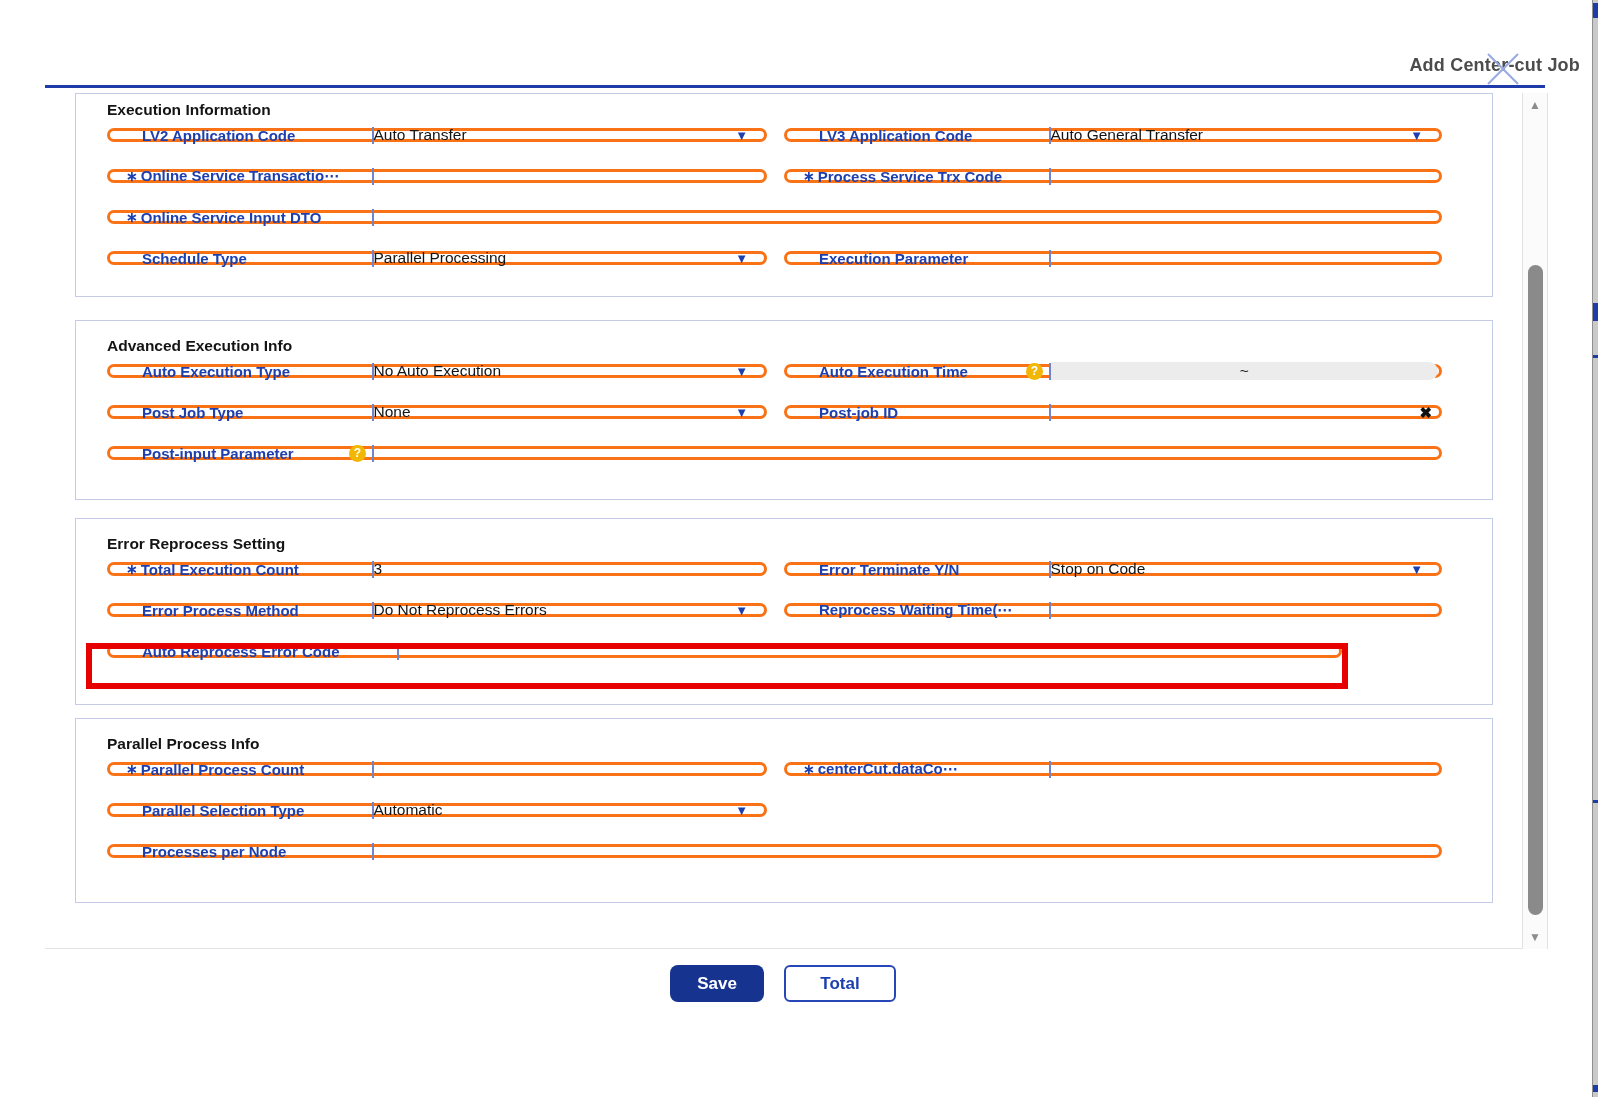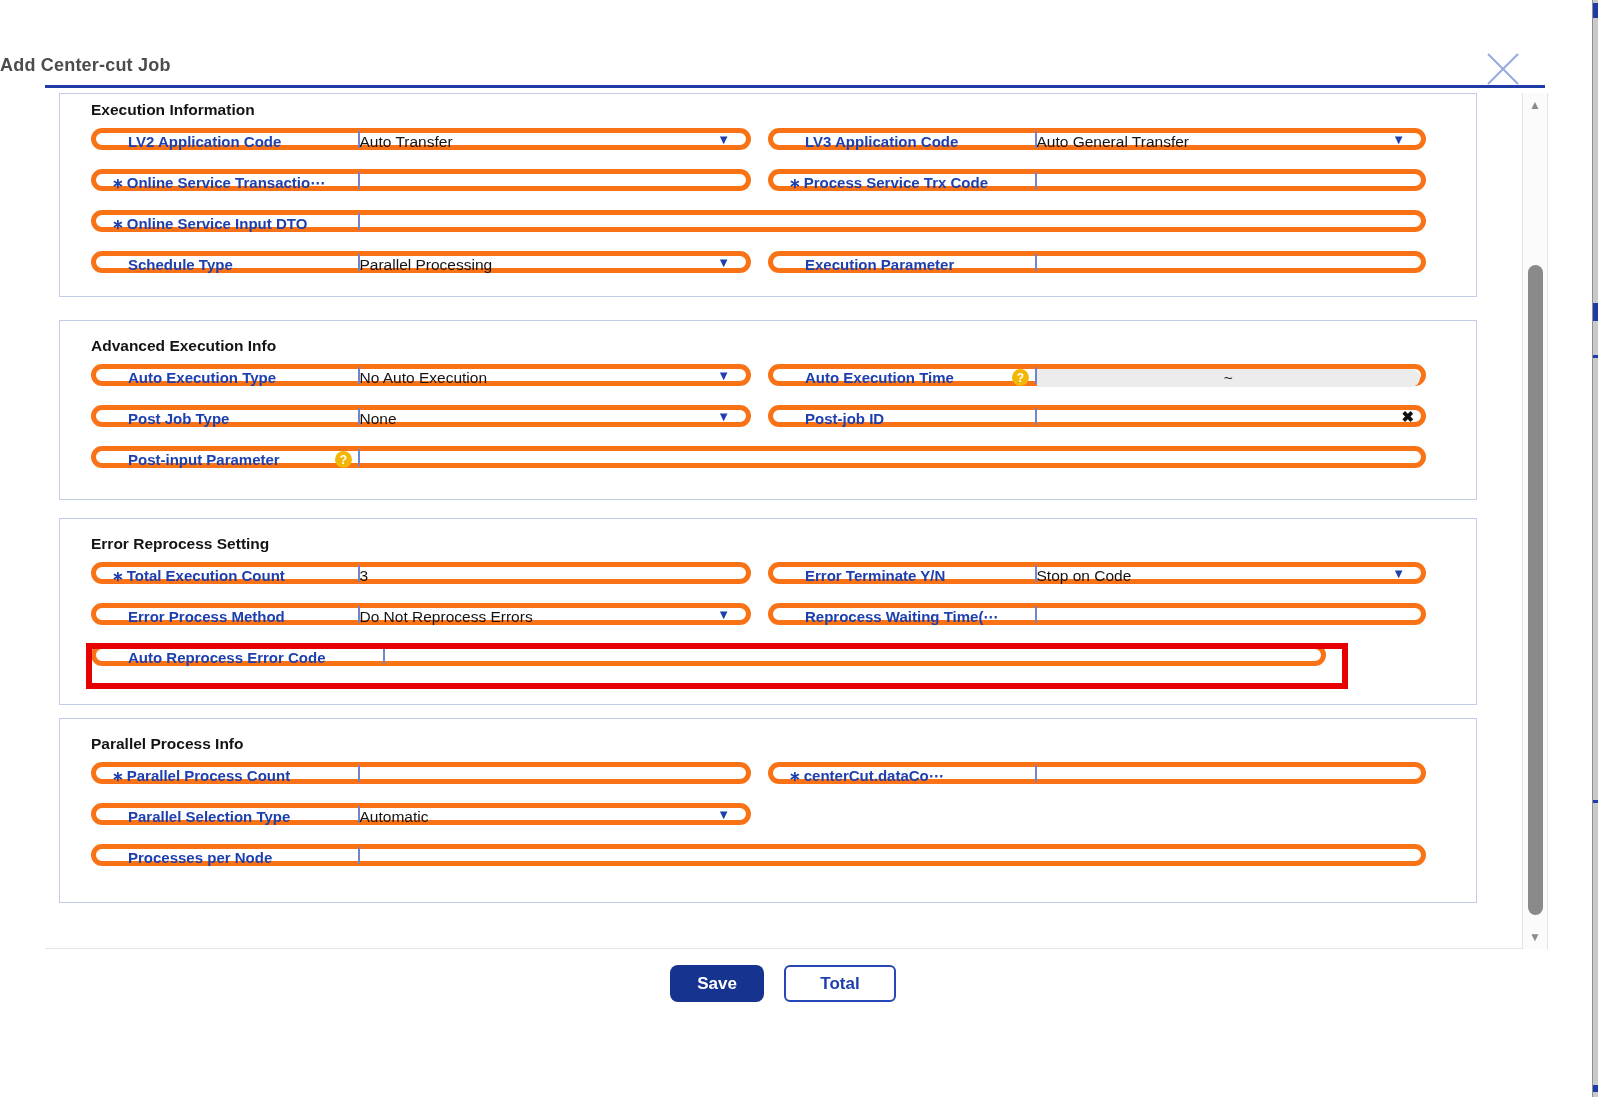--- a/index.html
+++ b/index.html
@@ -3,48 +3,48 @@
 <meta charset="utf-8">
 <style>
   * { box-sizing: border-box; }
   html,body { margin:0; padding:0; }
   body {
     width:1598px; height:1097px; background:#ffffff; position:relative;
     font-family:"Liberation Sans", sans-serif; overflow:hidden;
   }
   
   .dialog-title {
-    position:absolute; top:55px; left:0; width:1580px; text-align:left;
+    position:absolute; top:55px; left:0; width:1580px; text-align:right;
     font-size:18px; font-weight:bold; color:#4c4c4c; letter-spacing:0.2px;
   }
   .header-line {
     position:absolute; top:85px; left:45px; width:1500px; height:3px; background:#1f3ba8;
   }
   .close-btn {
     position:absolute; top:51px; left:1485px; width:36px; height:36px;
     cursor:pointer; background:transparent; border:none; padding:0;
   }
   .close-btn svg { width:36px; height:36px; }
   
   .section {
-    position:absolute; left:59px; width:1418px; border:1px solid #c3cbe7; background:#fff;
+    position:absolute; left:75px; width:1418px; border:1px solid #c3cbe7; background:#fff;
   }
   .s1 { top:93px;  height:204px; }
   .s2 { top:320px; height:180px; }
   .s3 { top:518px; height:187px; }
   .s4 { top:718px; height:185px; }
   .section-title {
     margin:16px 0 9px 31px; font-size:15.5px; font-weight:bold; color:#141414;
   }
   .s1 .section-title { margin-top:7px; }
   .row { display:flex; margin:0 0 11px 31px; height:30px; }
   
   .pill {
-    position:relative; display:flex; align-items:flex-start; height:22px;
-    border:5px solid #f97316; border-radius:15px; background:#fff;
+    position:relative; display:flex; align-items:center; height:14px;
+    border:3px solid #f97316; border-radius:15px; background:#fff;
   }
   .w-left  { width:660px; margin-right:17px; }
   .w-right { width:658px; }
   .w-full  { width:1335px; }
   .w-short { width:1235px;gap:25px; }
   .pill-label {
     flex:0 0 262px; display:flex; align-items:center; padding-left:32px;
     font-size:15px; font-weight:bold; color:#1e3fae; white-space:nowrap; overflow:visible;
   }
   .req { margin-left:-16px; margin-right:3px; font-size:14px; color:#1e3fae; }

